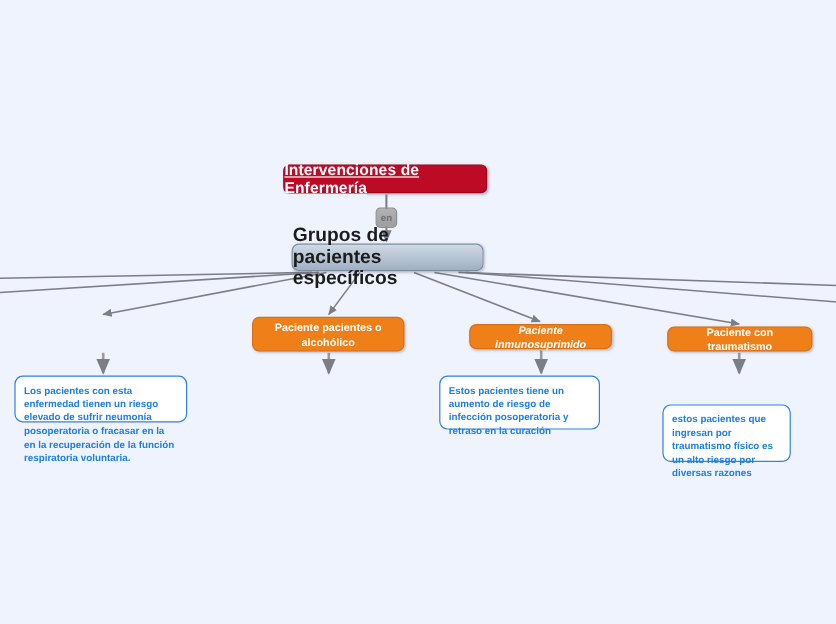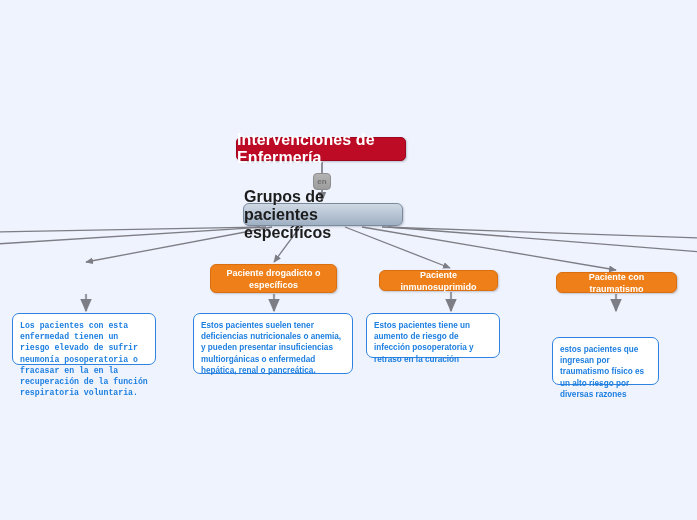--- a/index.html
+++ b/index.html
@@ -35,24 +35,25 @@
     width: 170px;
     height: 24px;
     background: #bd0b26;
     border: 1px solid #9d0820;
     border-radius: 5px;
     box-shadow: 1px 1px 2px rgba(90,90,110,0.35);
     display: flex;
     align-items: center;
     justify-content: center;
     color: #ffffff;
-    font-size: 16px;
+    font-size: 13px;
     font-weight: bold;
     letter-spacing: 0.1px;
     box-sizing: border-box;
+    text-decoration: underline;
   }
 
   
   .edge-label {
     position: absolute;
     left: 313px;
     top: 173px;
     width: 18px;
     height: 17px;
     background: linear-gradient(#b3b3b3, #9d9d9d);
@@ -116,24 +117,24 @@
     font-size: 8.2px;
     font-weight: bold;
     line-height: 11.2px;
     padding: 6px 7px;
     box-sizing: border-box;
   }
 
   
   .n1 { left: 24px;  top: 264px; width: 117px; height: 29px; }
   .n2 { left: 210px; top: 264px; width: 127px; height: 29px; }
-  .n3 { left: 379px; top: 270px; width: 119px; height: 21px; }
+  .n3 { left: 391px; top: 270px; width: 119px; height: 21px; font-style: italic; }
   .n4 { left: 556px; top: 272px; width: 121px; height: 21px; }
 
-  .b1 { left: 12px;  top: 313px; width: 144px; height: 52px; font-family: Liberation Mono, monospace; }
+  .b1 { left: 12px;  top: 313px; width: 144px; height: 39px; }
   .b2 { left: 193px; top: 313px; width: 160px; height: 61px; }
   .b3 { left: 366px; top: 313px; width: 134px; height: 45px; }
   .b4 { left: 552px; top: 313px; width: 107px; height: 48px; margin-top: 24px; }
 </style>
 </head>
 <body>
 
 <div id="canvas">
 
   <svg id="edges" viewBox="0 0 697 520" xmlns="http://www.w3.org/2000/svg">
@@ -171,27 +172,26 @@
 
   <div class="edge-label">
     <span>en</span>
   </div>
 
   <div class="hub-node">
     <span>Grupos de pacientes específicos</span>
   </div>
 
   <div class="branch-node n2">
-    <span>Paciente drogadicto o específicos</span>
+    <span>Paciente pacientes o alcohólico</span>
   </div>
   <div class="branch-node n3">
     <span>Paciente inmunosuprimido</span>
   </div>
   <div class="branch-node n4">
     <span>Paciente con traumatismo</span>
   </div>
 
   <div class="leaf-box b1">Los pacientes con esta enfermedad tienen un riesgo elevado de sufrir neumonía posoperatoria o fracasar en la en la recuperación de la función respiratoria voluntaria.</div>
-  <div class="leaf-box b2">Estos pacientes suelen tener deficiencias nutricionales o anemia, y pueden presentar insuficiencias multiorgánicas o enfermedad hepática, renal o pancreática.</div>
   <div class="leaf-box b3">Estos pacientes tiene un aumento de riesgo de infección posoperatoria y retraso en la curación</div>
   <div class="leaf-box b4">estos pacientes que ingresan por traumatismo físico es un alto riesgo por diversas razones</div>
 
 </div>
 
 </body></html>

